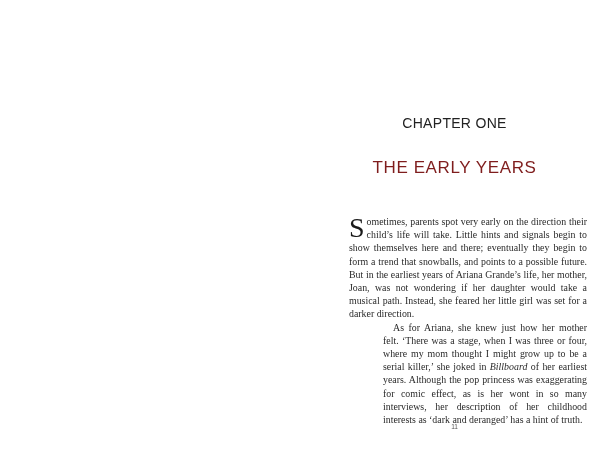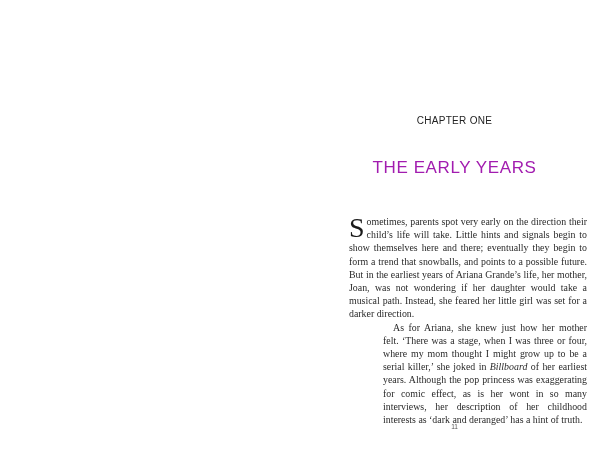--- a/index.html
+++ b/index.html
@@ -2,26 +2,26 @@
 <html><head>
   <meta charset="utf-8">
   <style>
     html, body { margin: 0; padding: 0; background: #ffffff; }
     body { width: 606px; height: 463px; position: relative; overflow: hidden; }
     .page-left { position: absolute; left: 0; top: 0; width: 303px; height: 463px; background: #fff; }
     .page-right { position: absolute; left: 303px; top: 0; width: 303px; height: 463px; background: #fff; }
     .chapter-label {
       position: absolute; left: 0; width: 303px; top: 115px;
       text-align: center; font-family: "Liberation Sans", sans-serif;
-      font-size: 10px; letter-spacing: 0.3px; color: #222;
+      font-size: 14px; letter-spacing: 0.3px; color: #222;
     }
     .chapter-title {
       position: absolute; left: 0; width: 303px; top: 158px;
       text-align: center; font-family: "Liberation Sans", sans-serif;
-      font-size: 17px; letter-spacing: 0.6px; color: #a21caf;
+      font-size: 17px; letter-spacing: 0.6px; color: #7f1d1d;
     }
     .body-text {
       position: absolute; left: 46px; width: 238px; top: 215px;
       font-family: "Liberation Serif", serif; font-size: 9.9px;
       line-height: 13.2px; color: #2a2a2a; text-align: justify;
     }
     .body-text p { margin: 0; }
     .body-text p.indent { text-indent: 10px; margin-left: 34px; }
     .dropcap {
       float: left; font-family: "Liberation Serif", serif;

